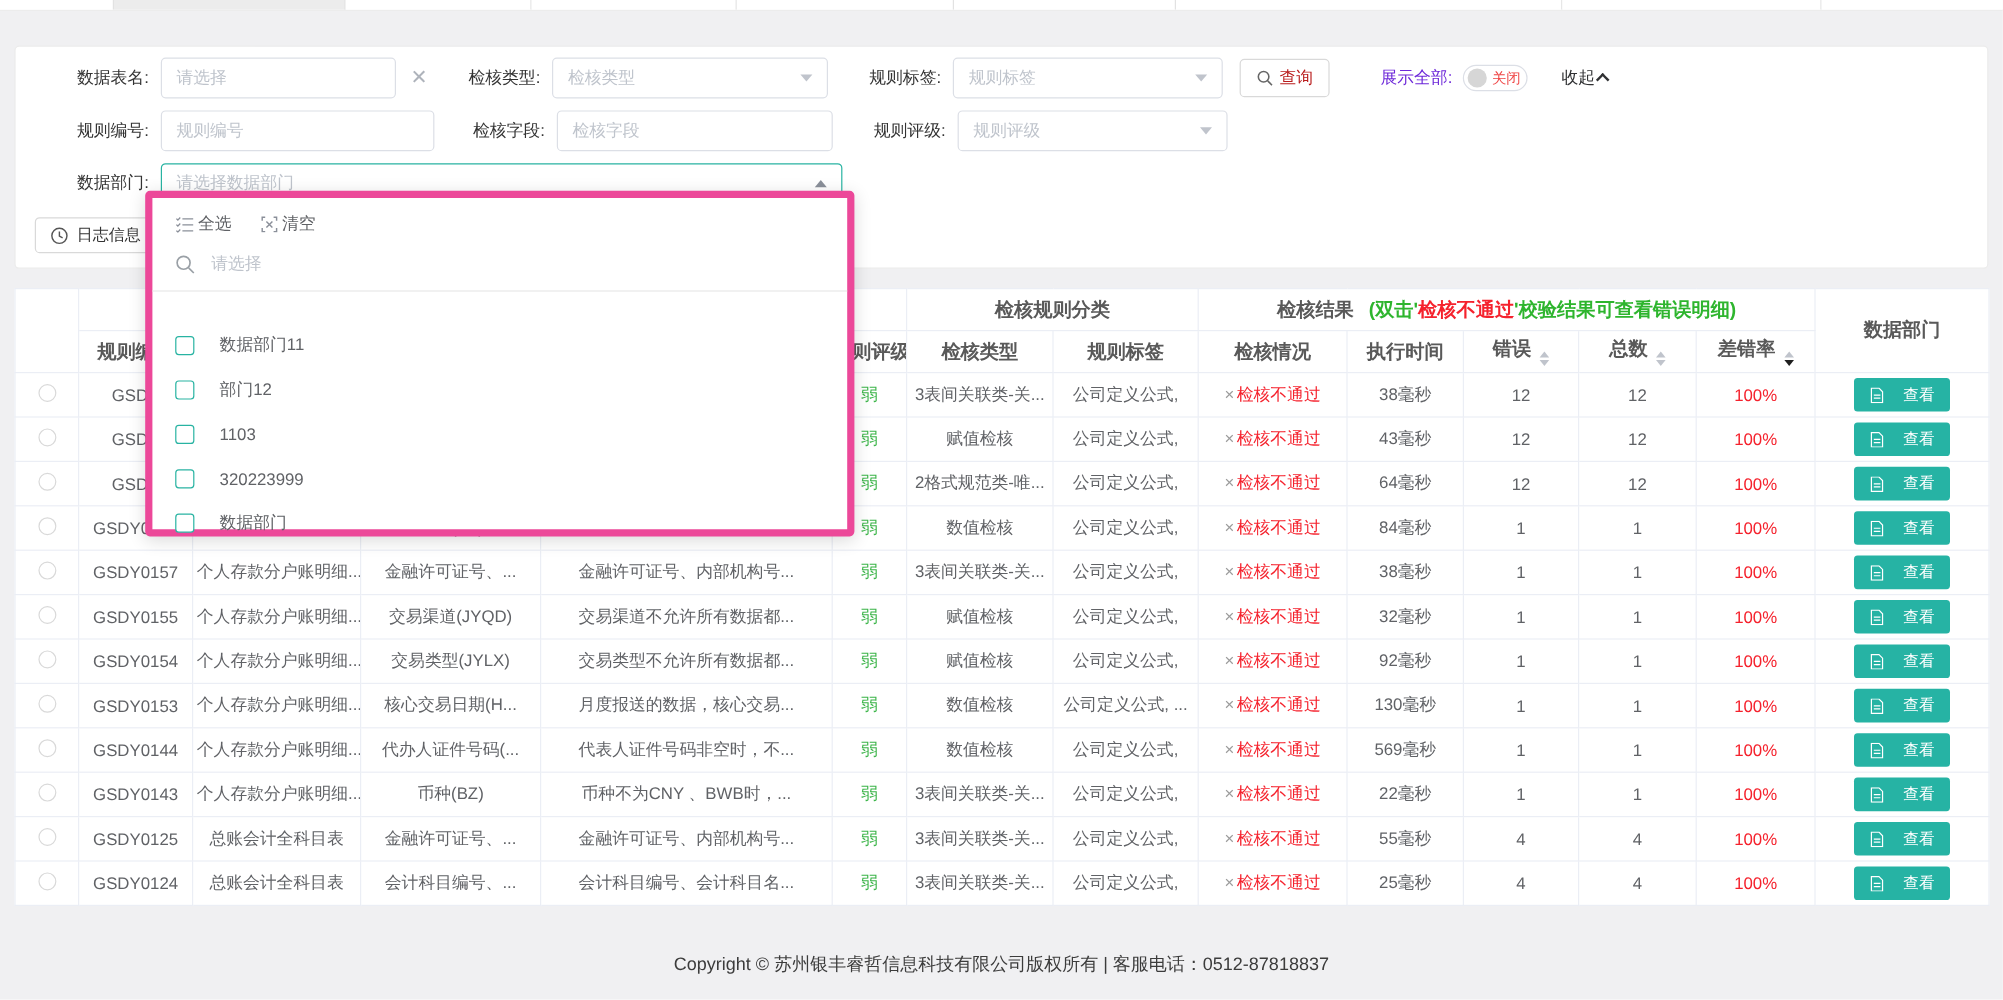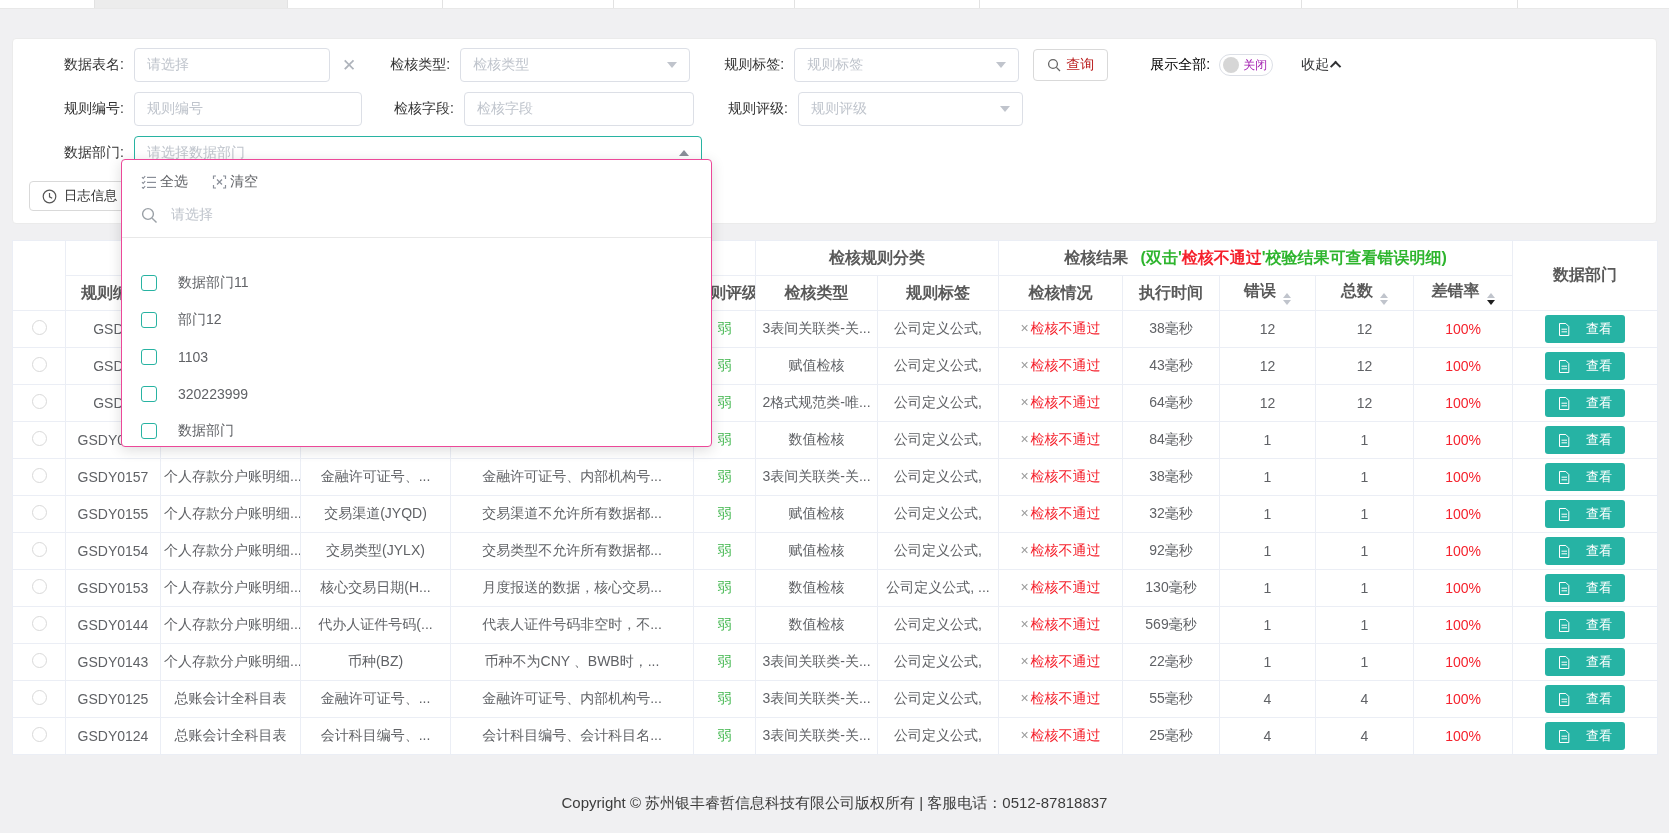--- a/index.html
+++ b/index.html
@@ -31,37 +31,37 @@
            border-left:5px solid transparent; border-right:5px solid transparent; }
   .caret.down { border-top:6px solid #c0c4cc; }
   .caret.up-dark { border-bottom:6px solid #8a8f99; }
   .clear-x { margin-left:12px; color:#aeb3bb; font-size:17px; cursor:pointer; }
   .w196{width:196px;} .w228{width:228px;} .w230{width:230px;} .w225{width:225px;} .w568{width:568px;}
   .focus-teal { border-color:#28b3a2; } .ml44{margin-left:44px;}
   .lbl-mid { width:80px; text-align:right; color:#333; flex:none; margin-left:14px; }
   .query-btn { margin-left:14px; height:32px; padding:0 13px; background:#fff;
     border:1px solid #d9d9d9; border-radius:4px; display:inline-flex; align-items:center; gap:5px;
     color:#b91c1c; cursor:pointer; font-size:14px; }
-  .showall-lbl { margin-left:24px; width:78px; text-align:right; color:#000000; }
+  .showall-lbl { margin-left:24px; width:78px; text-align:right; color:#6d28d9; }
   .toggle { margin-left:9px; width:54px; height:22px; border:1px solid #dcdfe6; border-radius:12px;
     background:#fff; display:inline-flex; align-items:center; padding:0 3px; cursor:pointer; }
   .toggle .knob { width:16px; height:16px; border-radius:50%; background:#d6d6d6; }
-  .toggle .t-label { font-size:12px; color:#a21caf; margin-left:4px; }
+  .toggle .t-label { font-size:12px; color:#ef4444; margin-left:4px; }
   .collapse { margin-left:28px; display:inline-flex; align-items:center; gap:4px; color:#303133; cursor:pointer; }
   .chev-up { width:8px; height:8px; border-left:2px solid #303133; border-top:2px solid #303133; transform:rotate(45deg) translateY(2px); }
   .log-btn { margin-top:10px; height:30px; padding:0 12px; background:#fff; border:1px solid #d9d9d9;
     border-radius:4px; display:inline-flex; align-items:center; gap:7px; color:#333; cursor:pointer; }
   .tri-down { width:0; height:0; border-left:5px solid transparent; border-right:5px solid transparent; border-top:6px solid #555; margin-left:2px; }
 
   
   .icon-svg { display:inline-block; vertical-align:middle; }
 
   
   .dd-panel { position:absolute; left:121px; top:159px; width:591px; height:288px; background:#fff;
-    border:1px solid #ec4899; border-radius:4px; box-shadow:0 3px 14px rgba(0,0,0,0.14); z-index:30; }
+    border:6px solid #ec4899; border-radius:4px; box-shadow:0 3px 14px rgba(0,0,0,0.14); z-index:30; }
   .dd-toolbar { display:flex; align-items:center; gap:24px; padding:13px 19px 8px; color:#606266; }
   .dd-tool { display:inline-flex; align-items:center; gap:3px; cursor:pointer; }
   .dd-search { display:flex; align-items:center; gap:13px; padding:7px 19px 13px; border-bottom:1px solid #e8e8e8; color:#bfc4cc; }
   .dd-list { padding-top:26px; }
   .dd-opt { height:37px; display:flex; align-items:center; padding:0 19px; gap:21px; color:#606266; cursor:pointer; }
   .cb { width:16px; height:16px; border:1px solid #28b3a2; border-radius:3px; background:#fff; flex:none; }
 
   
   .table-card { position:absolute; left:12px; top:240px; z-index:5; }
   table { border-collapse:collapse; table-layout:fixed; width:1645px; background:#fff; }

